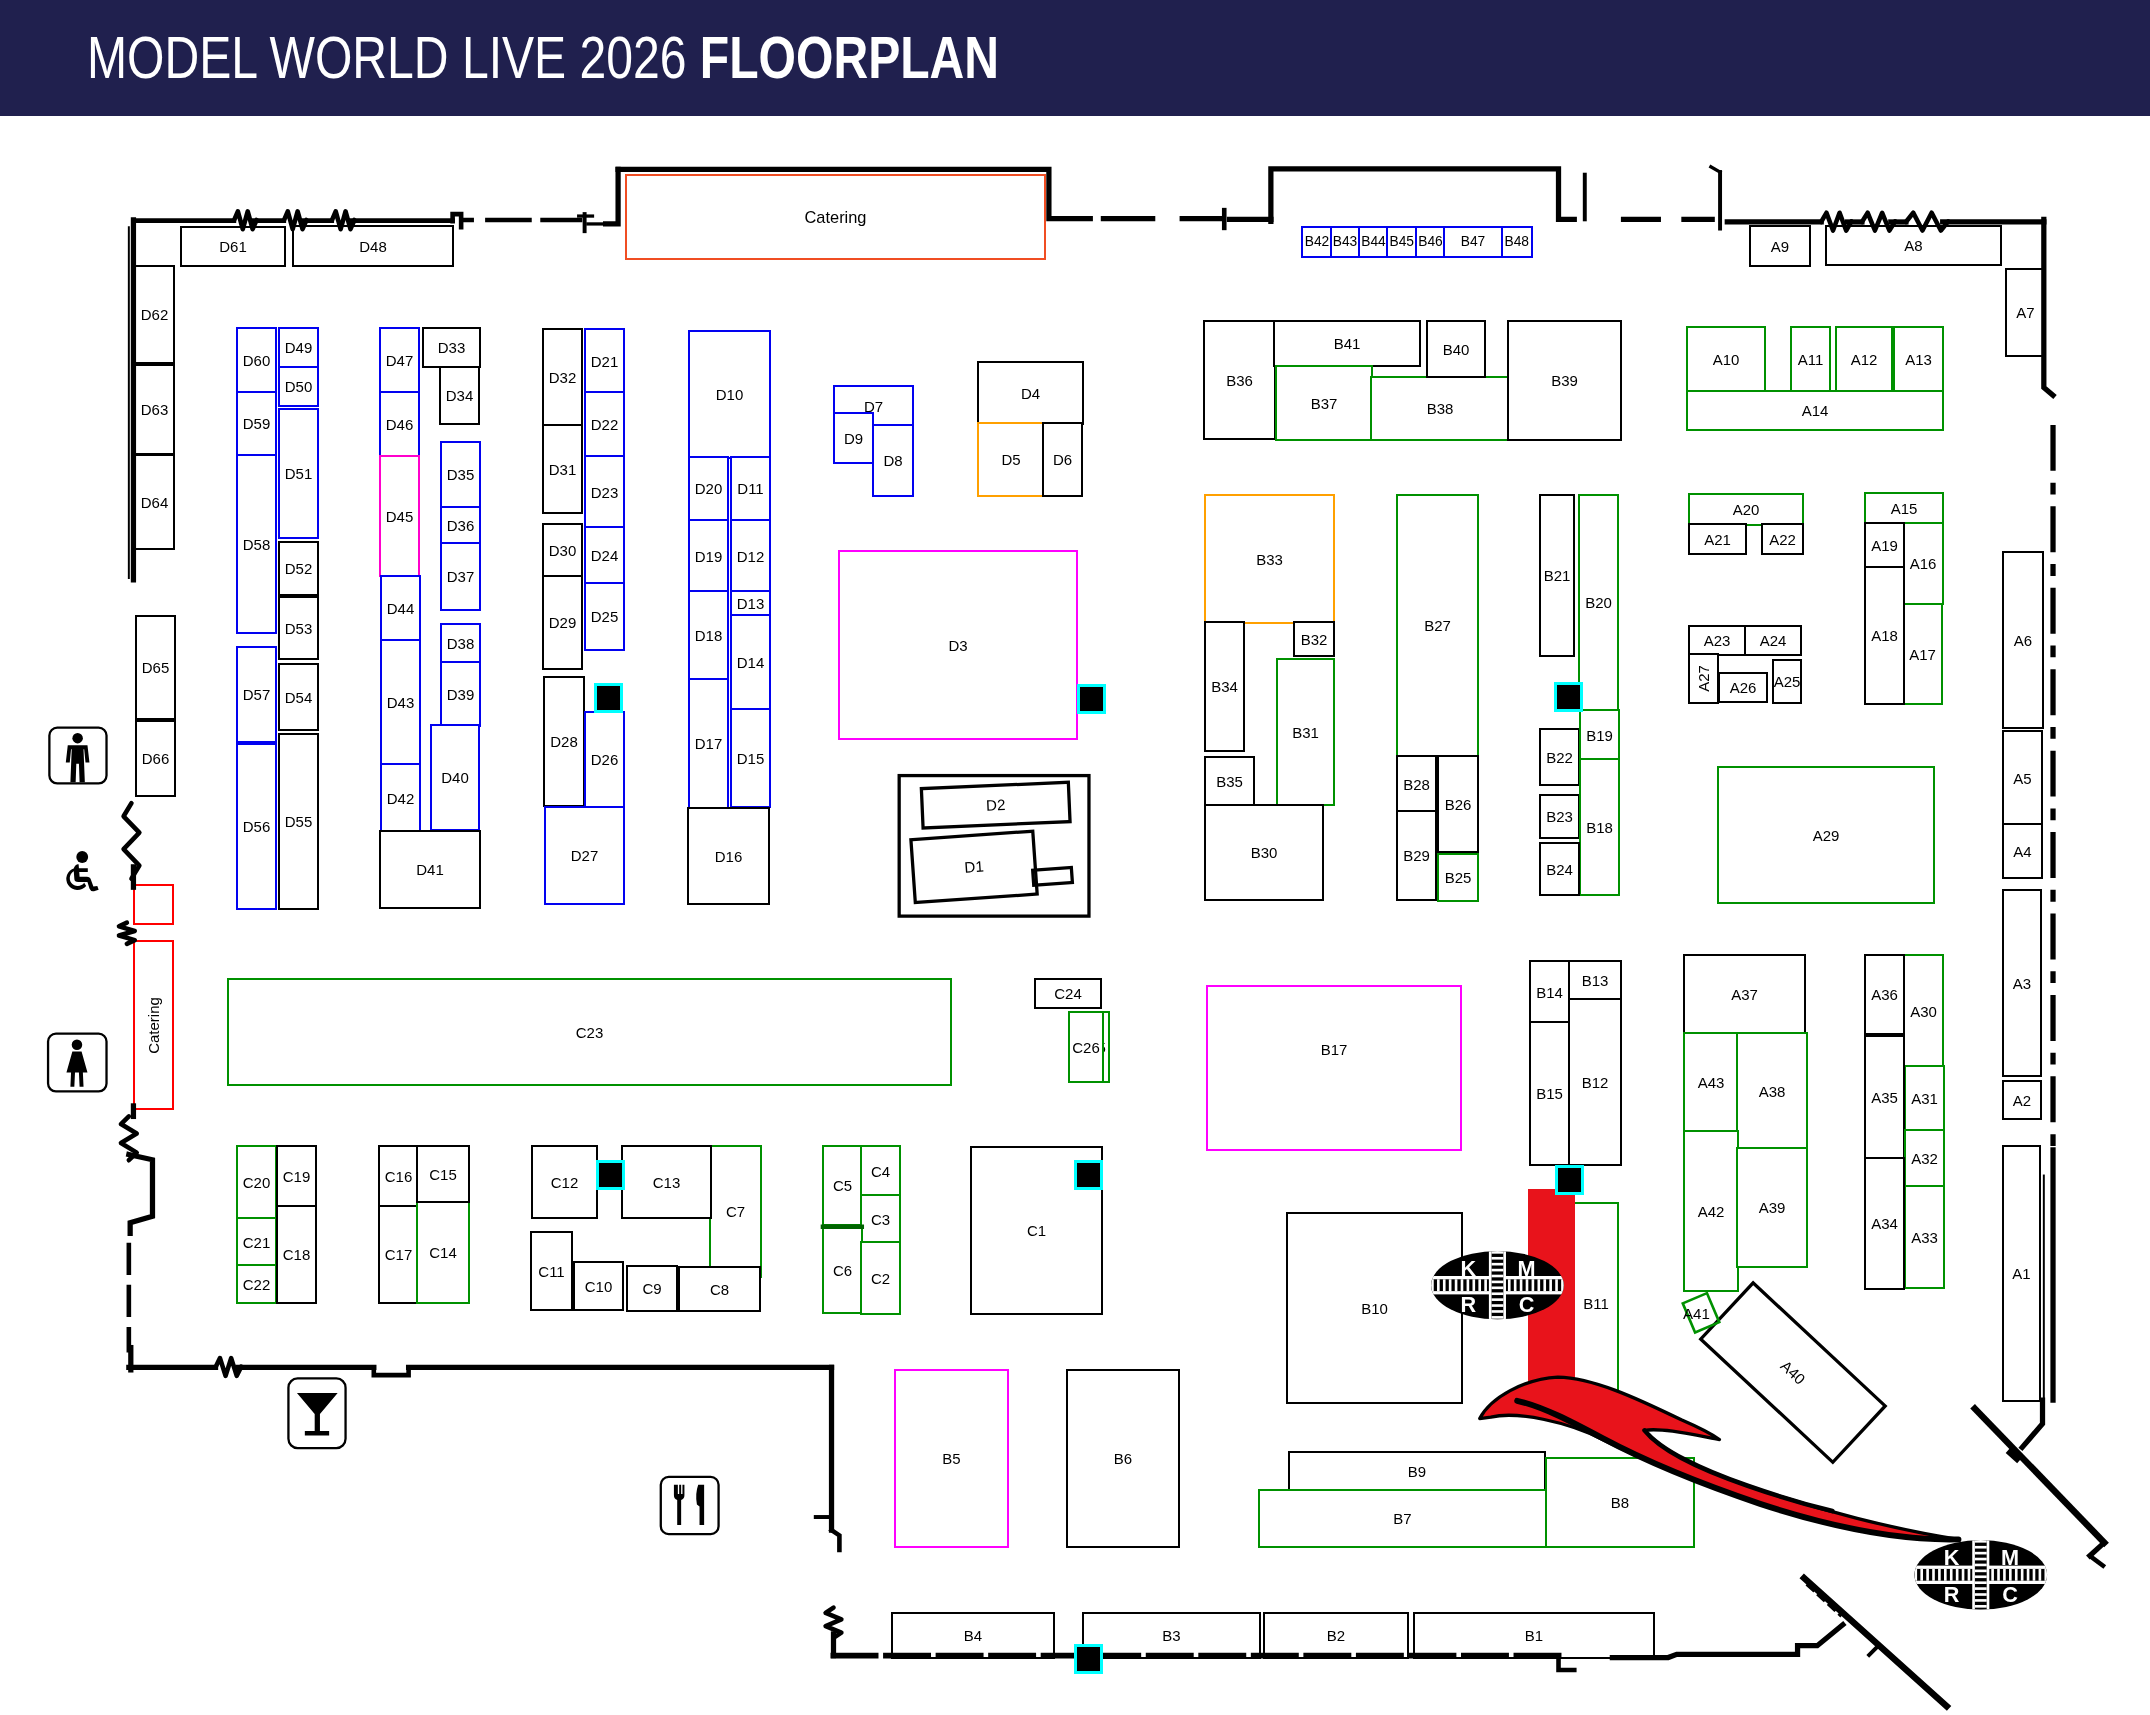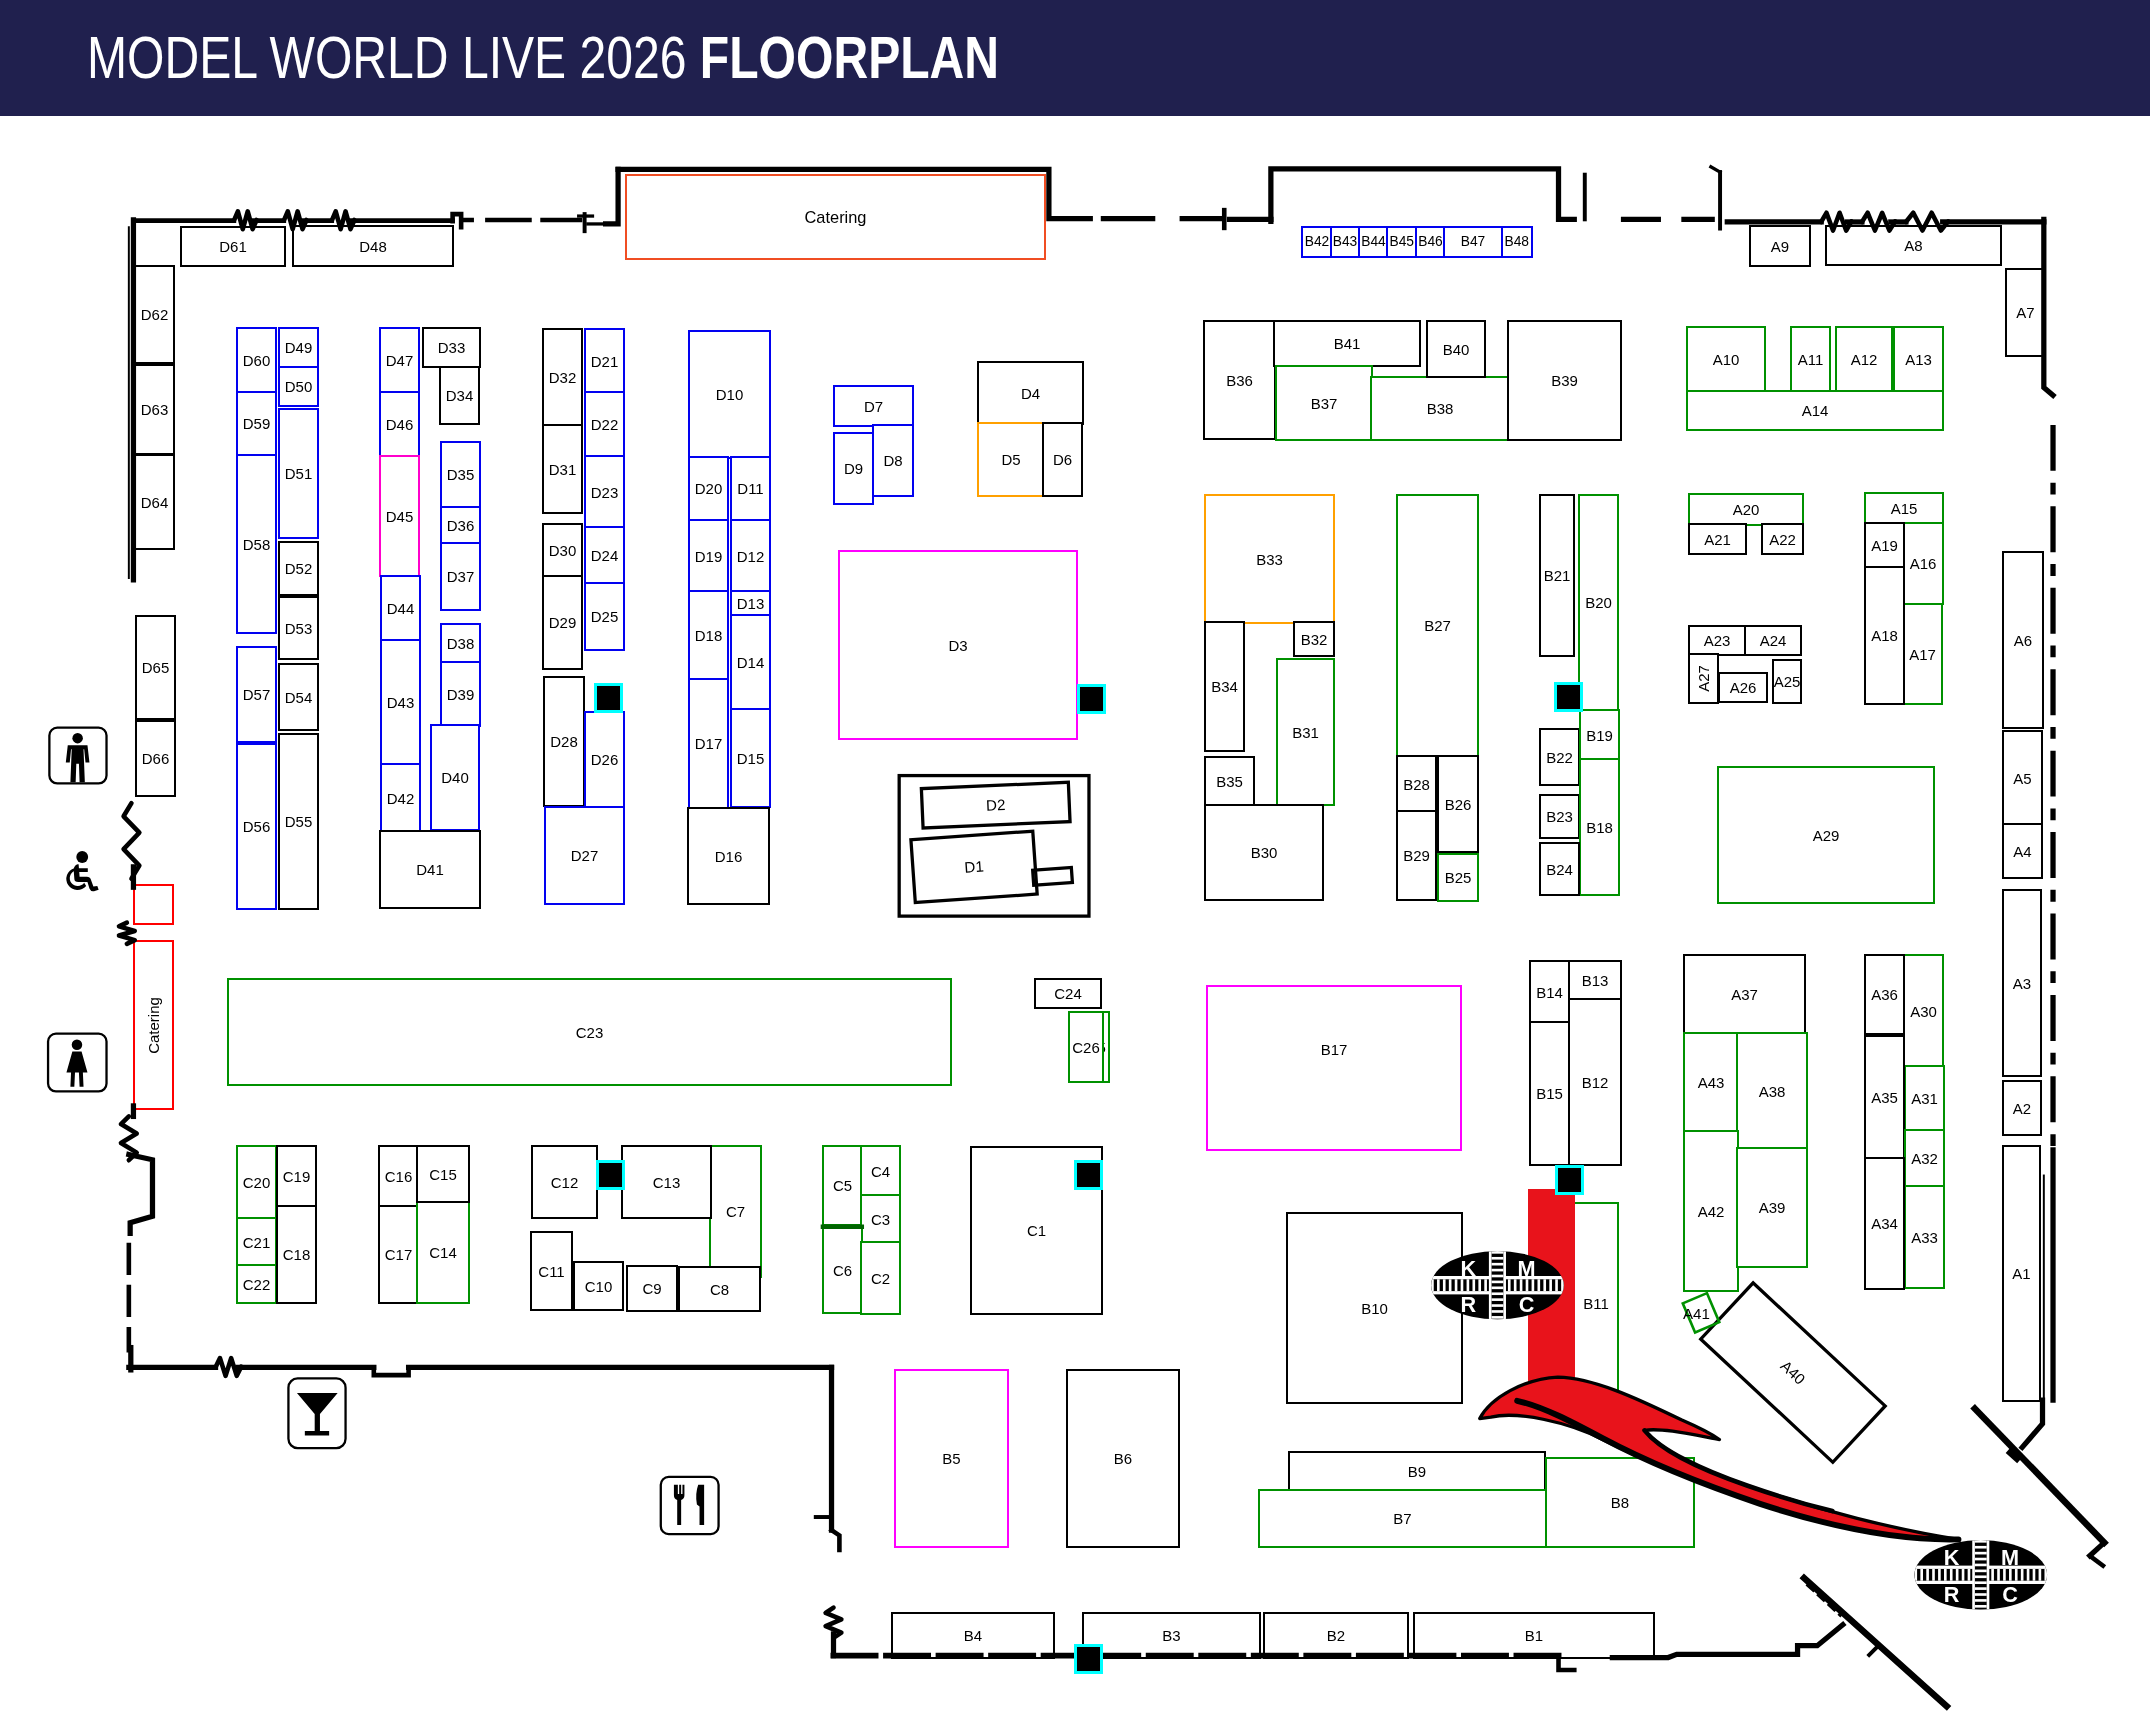--- a/index.html
+++ b/index.html
@@ -63,21 +63,21 @@
 <div class="booth" style="left:730px;top:456px;width:41px;height:65px;border-color:#0202f0">D11</div>
 <div class="booth" style="left:688px;top:519px;width:41px;height:74px;border-color:#0202f0">D19</div>
 <div class="booth" style="left:730px;top:519px;width:41px;height:74px;border-color:#0202f0">D12</div>
 <div class="booth" style="left:688px;top:590px;width:41px;height:90px;border-color:#0202f0">D18</div>
 <div class="booth" style="left:730px;top:590px;width:41px;height:26px;border-color:#0202f0">D13</div>
 <div class="booth" style="left:730px;top:614px;width:41px;height:97px;border-color:#0202f0">D14</div>
 <div class="booth" style="left:688px;top:678px;width:41px;height:131px;border-color:#0202f0">D17</div>
 <div class="booth" style="left:730px;top:708px;width:41px;height:100px;border-color:#0202f0">D15</div>
 <div class="booth" style="left:687px;top:807px;width:83px;height:98px;border-color:#000000">D16</div>
 <div class="booth" style="left:833px;top:385px;width:81px;height:42px;border-color:#0202f0">D7</div>
-<div class="booth" style="left:833px;top:432px;width:41px;height:73px;border-color:#0202f0">D9</div>
+<div class="booth" style="left:833px;top:412px;width:41px;height:52px;border-color:#0202f0">D9</div>
 <div class="booth" style="left:872px;top:424px;width:42px;height:73px;border-color:#0202f0">D8</div>
 <div class="booth" style="left:977px;top:361px;width:107px;height:64px;border-color:#000000">D4</div>
 <div class="booth" style="left:977px;top:422px;width:68px;height:75px;border-color:#ffa000">D5</div>
 <div class="booth" style="left:1042px;top:422px;width:41px;height:75px;border-color:#000000">D6</div>
 <div class="booth" style="left:838px;top:550px;width:240px;height:190px;border-color:#ff00ff">D3</div>
 <div class="booth" style="left:227px;top:978px;width:725px;height:108px;border-color:#009100">C23</div>
 <div class="booth" style="left:1034px;top:978px;width:68px;height:31px;border-color:#000000">C24</div>
 <div class="booth" style="left:1074px;top:1011px;width:36px;height:72px;border-color:#009100">C25</div>
 <div class="booth" style="left:1068px;top:1011px;width:36px;height:72px;border-color:#009100">C26</div>
 <div class="booth" style="left:236px;top:1145px;width:41px;height:75px;border-color:#009100">C20</div>
@@ -170,21 +170,21 @@
 <div class="booth" style="left:1688px;top:653px;width:31px;height:51px;border-color:#000000">
     <span class="vert">A27</span>
   </div>
 <div class="booth" style="left:1718px;top:672px;width:50px;height:31px;border-color:#000000">A26</div>
 <div class="booth" style="left:1772px;top:659px;width:30px;height:45px;border-color:#000000">A25</div>
 <div class="booth" style="left:1717px;top:766px;width:218px;height:138px;border-color:#009100">A29</div>
 <div class="booth" style="left:2002px;top:551px;width:42px;height:178px;border-color:#000000">A6</div>
 <div class="booth" style="left:2002px;top:730px;width:41px;height:96px;border-color:#000000">A5</div>
 <div class="booth" style="left:2002px;top:823px;width:41px;height:56px;border-color:#000000">A4</div>
 <div class="booth" style="left:2002px;top:889px;width:40px;height:188px;border-color:#000000">A3</div>
-<div class="booth" style="left:2002px;top:1080px;width:40px;height:56px;border-color:#000000">A2</div>
+<div class="booth" style="left:2002px;top:1080px;width:40px;height:40px;border-color:#000000">A2</div>
 <div class="booth" style="left:2002px;top:1145px;width:39px;height:257px;border-color:#000000">A1</div>
 <div class="booth" style="left:1683px;top:954px;width:123px;height:81px;border-color:#000000">A37</div>
 <div class="booth" style="left:1683px;top:1032px;width:56px;height:101px;border-color:#009100">A43</div>
 <div class="booth" style="left:1736px;top:1032px;width:72px;height:118px;border-color:#009100">A38</div>
 <div class="booth" style="left:1683px;top:1130px;width:56px;height:162px;border-color:#009100">A42</div>
 <div class="booth" style="left:1736px;top:1147px;width:72px;height:121px;border-color:#009100">A39</div>
 <div class="booth" style="left:1903px;top:954px;width:41px;height:114px;border-color:#009100">A30</div>
 <div class="booth" style="left:1864px;top:954px;width:41px;height:81px;border-color:#000000">A36</div>
 <div class="booth" style="left:1904px;top:1065px;width:41px;height:66px;border-color:#009100">A31</div>
 <div class="booth" style="left:1864px;top:1035px;width:41px;height:125px;border-color:#000000">A35</div>

